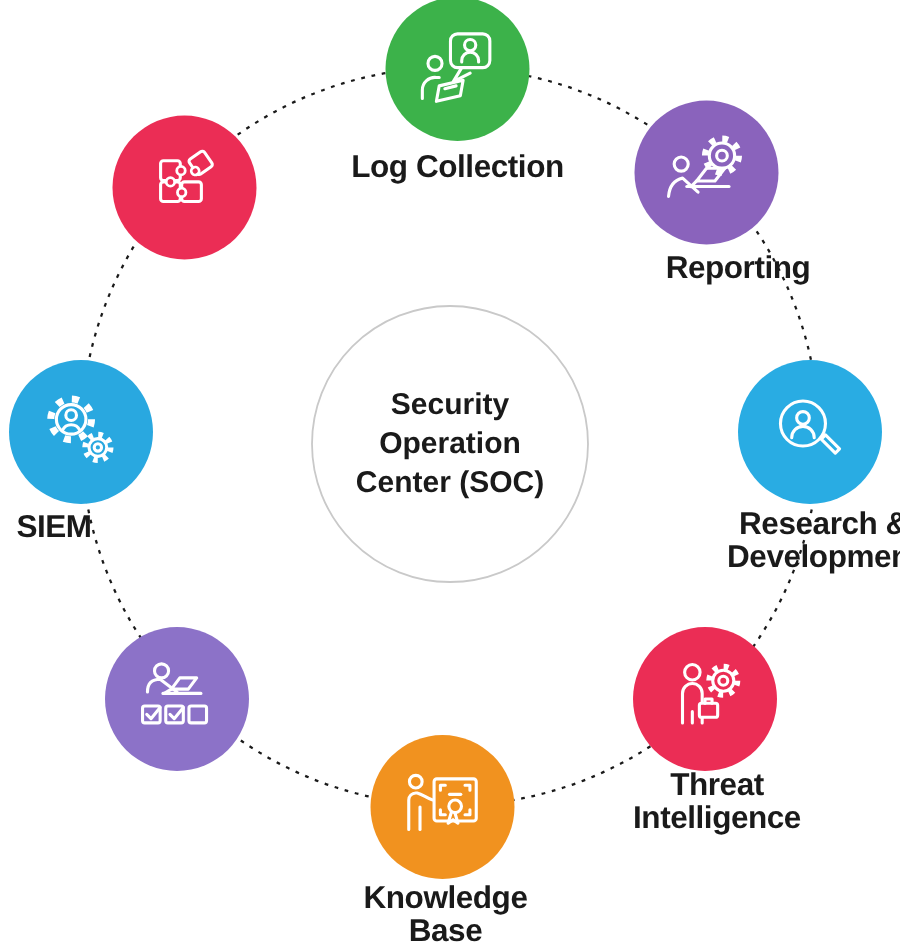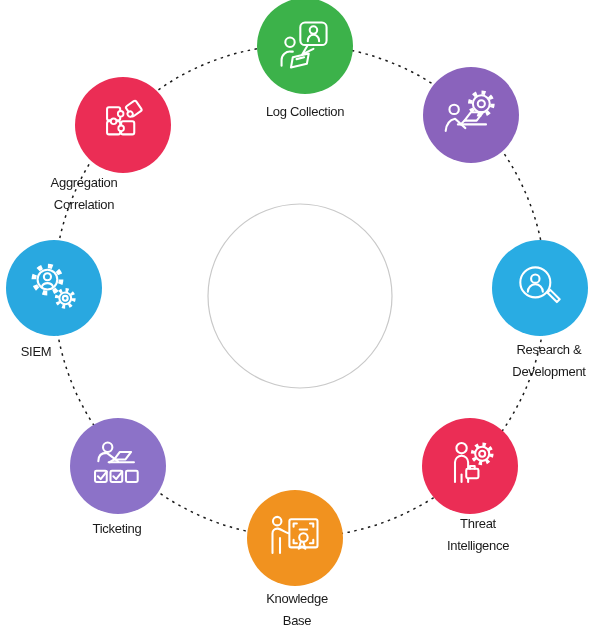--- a/index.html
+++ b/index.html
@@ -15,22 +15,22 @@
     position:absolute;
     width:96px;height:96px;
     border-radius:50%;
     display:flex;align-items:center;justify-content:center;
   }
   .node-circle svg{display:block;}
   .node-label{
     position:absolute;
     transform:translateX(-50%);
     text-align:center;
-    font-weight:normal;
-    font-size:13px;
+    font-weight:bold;
+    font-size:21px;
     line-height:22px;
     letter-spacing:-0.3px;
     color:#1a1a1a;
     white-space:pre-line;
   }
   #center-title{
     position:absolute;
     left:300px;top:296px;
     transform:translate(-50%,-50%);
     width:190px;
@@ -54,20 +54,23 @@
 </head>
 <body>
 
 <div id="stage">
 
   <svg id="bg-layer" width="600" height="628">
     <circle cx="300" cy="291" r="246" fill="#ffffff" stroke-width="1.5" stroke-dasharray="2.5 4.5" stroke="#1a1a1a"></circle>
     <circle cx="300" cy="296" r="92" fill="#ffffff" stroke-width="1.2" stroke="#c9c9c9"></circle>
   </svg>
 
+  <div id="center-title">Security
+Operation
+Center (SOC)</div>
 
   <div class="node-circle" id="n-log" style="background-color: rgb(60, 178, 74); color: rgb(60, 178, 74);">
     <svg width="60" height="60" viewBox="0 0 64 64" fill="none" stroke="#fff" stroke-width="2.2" stroke-linecap="round" stroke-linejoin="round">
       <rect x="27" y="7" width="28" height="24" rx="5"></rect>
       <path d="M35,31 l-6,10 l12,-6"></path>
       <circle cx="41" cy="15" r="4"></circle>
       <path d="M35,27 v-1 a6,6 0 0 1 12,0 v1"></path>
       <circle cx="16" cy="28" r="5"></circle>
       <path d="M7,53 v-6 a9,9 0 0 1 10,-9 h2"></path>
       <path d="M19,44 l17,-4 -2,11 -17,4 z"></path>
@@ -81,20 +84,21 @@
       <circle cx="43" cy="20" r="12" stroke-width="4.5" stroke-dasharray="4.2 5.2" stroke-linecap="butt"></circle>
       <circle cx="43" cy="20" r="9"></circle>
       <circle cx="43" cy="20" r="3.8"></circle>
       <circle cx="14" cy="26" r="5"></circle>
       <path d="M5,49 q1,-11 10,-13 l11,10"></path>
       <path d="M25,38 l7,-9 h13 l-7,9 z"></path>
       <path d="M25,38 l-4,4"></path>
       <path d="M18,42 h30"></path>
     </svg>
   </div>
+  <div class="node-label" id="l-rep">Reporting</div>
 
   <div class="node-circle" id="n-res" style="background-color: rgb(41, 172, 227); color: rgb(41, 172, 227);">
     <svg width="60" height="60" viewBox="0 0 64 64" fill="none" stroke="#fff" stroke-width="2.2" stroke-linecap="round" stroke-linejoin="round">
       <circle cx="27" cy="26" r="16"></circle>
       <circle cx="27" cy="22" r="4.5"></circle>
       <path d="M19,36 a8,8 0 0 1 16,0"></path>
       <path d="M40,37 l3,-3 10,10 -3,3 z"></path>
     </svg>
   </div>
   <div class="node-label" id="l-res">Research &amp;
@@ -140,21 +144,20 @@
       <path d="M28,25 l6,-8 h12 l-6,8 z"></path>
       <path d="M28,25 l-5,3"></path>
       <path d="M22,28 h27"></path>
       <rect x="7.5" y="37" width="12.5" height="12" rx="1.5"></rect>
       <rect x="24" y="37" width="12.5" height="12" rx="1.5"></rect>
       <rect x="40.5" y="37" width="12.5" height="12" rx="1.5"></rect>
       <path d="M10.5,43 l3,3 6.5,-8"></path>
       <path d="M27,43 l3,3 6.5,-8"></path>
     </svg>
   </div>
-  <div class="node-label" id="l-tic">Ticketing</div>
 
   <div class="node-circle" id="n-sie" style="background-color: rgb(41, 168, 224); color: rgb(41, 168, 224);">
     <svg width="60" height="60" viewBox="0 0 64 64" fill="none" stroke="#fff" stroke-width="2.2" stroke-linecap="round" stroke-linejoin="round">
       <circle cx="25" cy="23" r="14.5" stroke-width="5" stroke-dasharray="5 6.4" stroke-linecap="butt"></circle>
       <circle cx="25" cy="23" r="10.5"></circle>
       <circle cx="25" cy="20" r="3.8"></circle>
       <path d="M19,30.5 a6.5,6 0 0 1 12,0"></path>
       <circle cx="44" cy="43" r="9" stroke-width="4.2" stroke-dasharray="3.2 3.87" stroke-linecap="butt"></circle>
       <circle cx="44" cy="43" r="6.3"></circle>
       <circle cx="44" cy="43" r="2.6"></circle>
@@ -169,16 +172,14 @@
       <rect x="30" y="28" width="14" height="14" rx="2"></rect>
       <circle cx="29.5" cy="20" r="3" fill="currentColor" stroke-width="2"></circle>
       <circle cx="22" cy="28" r="3" fill="currentColor" stroke-width="2"></circle>
       <circle cx="30" cy="35.5" r="3" fill="currentColor" stroke-width="2"></circle>
       <g transform="rotate(-35 43.5 14.5)">
         <rect x="37" y="8" width="13" height="13" rx="2"></rect>
         <circle cx="37" cy="17" r="2.8" fill="currentColor" stroke-width="2"></circle>
       </g>
     </svg>
   </div>
-  <div class="node-label" id="l-agg">Aggregation
-Correlation</div>
 
 </div>
 
 </body></html>

